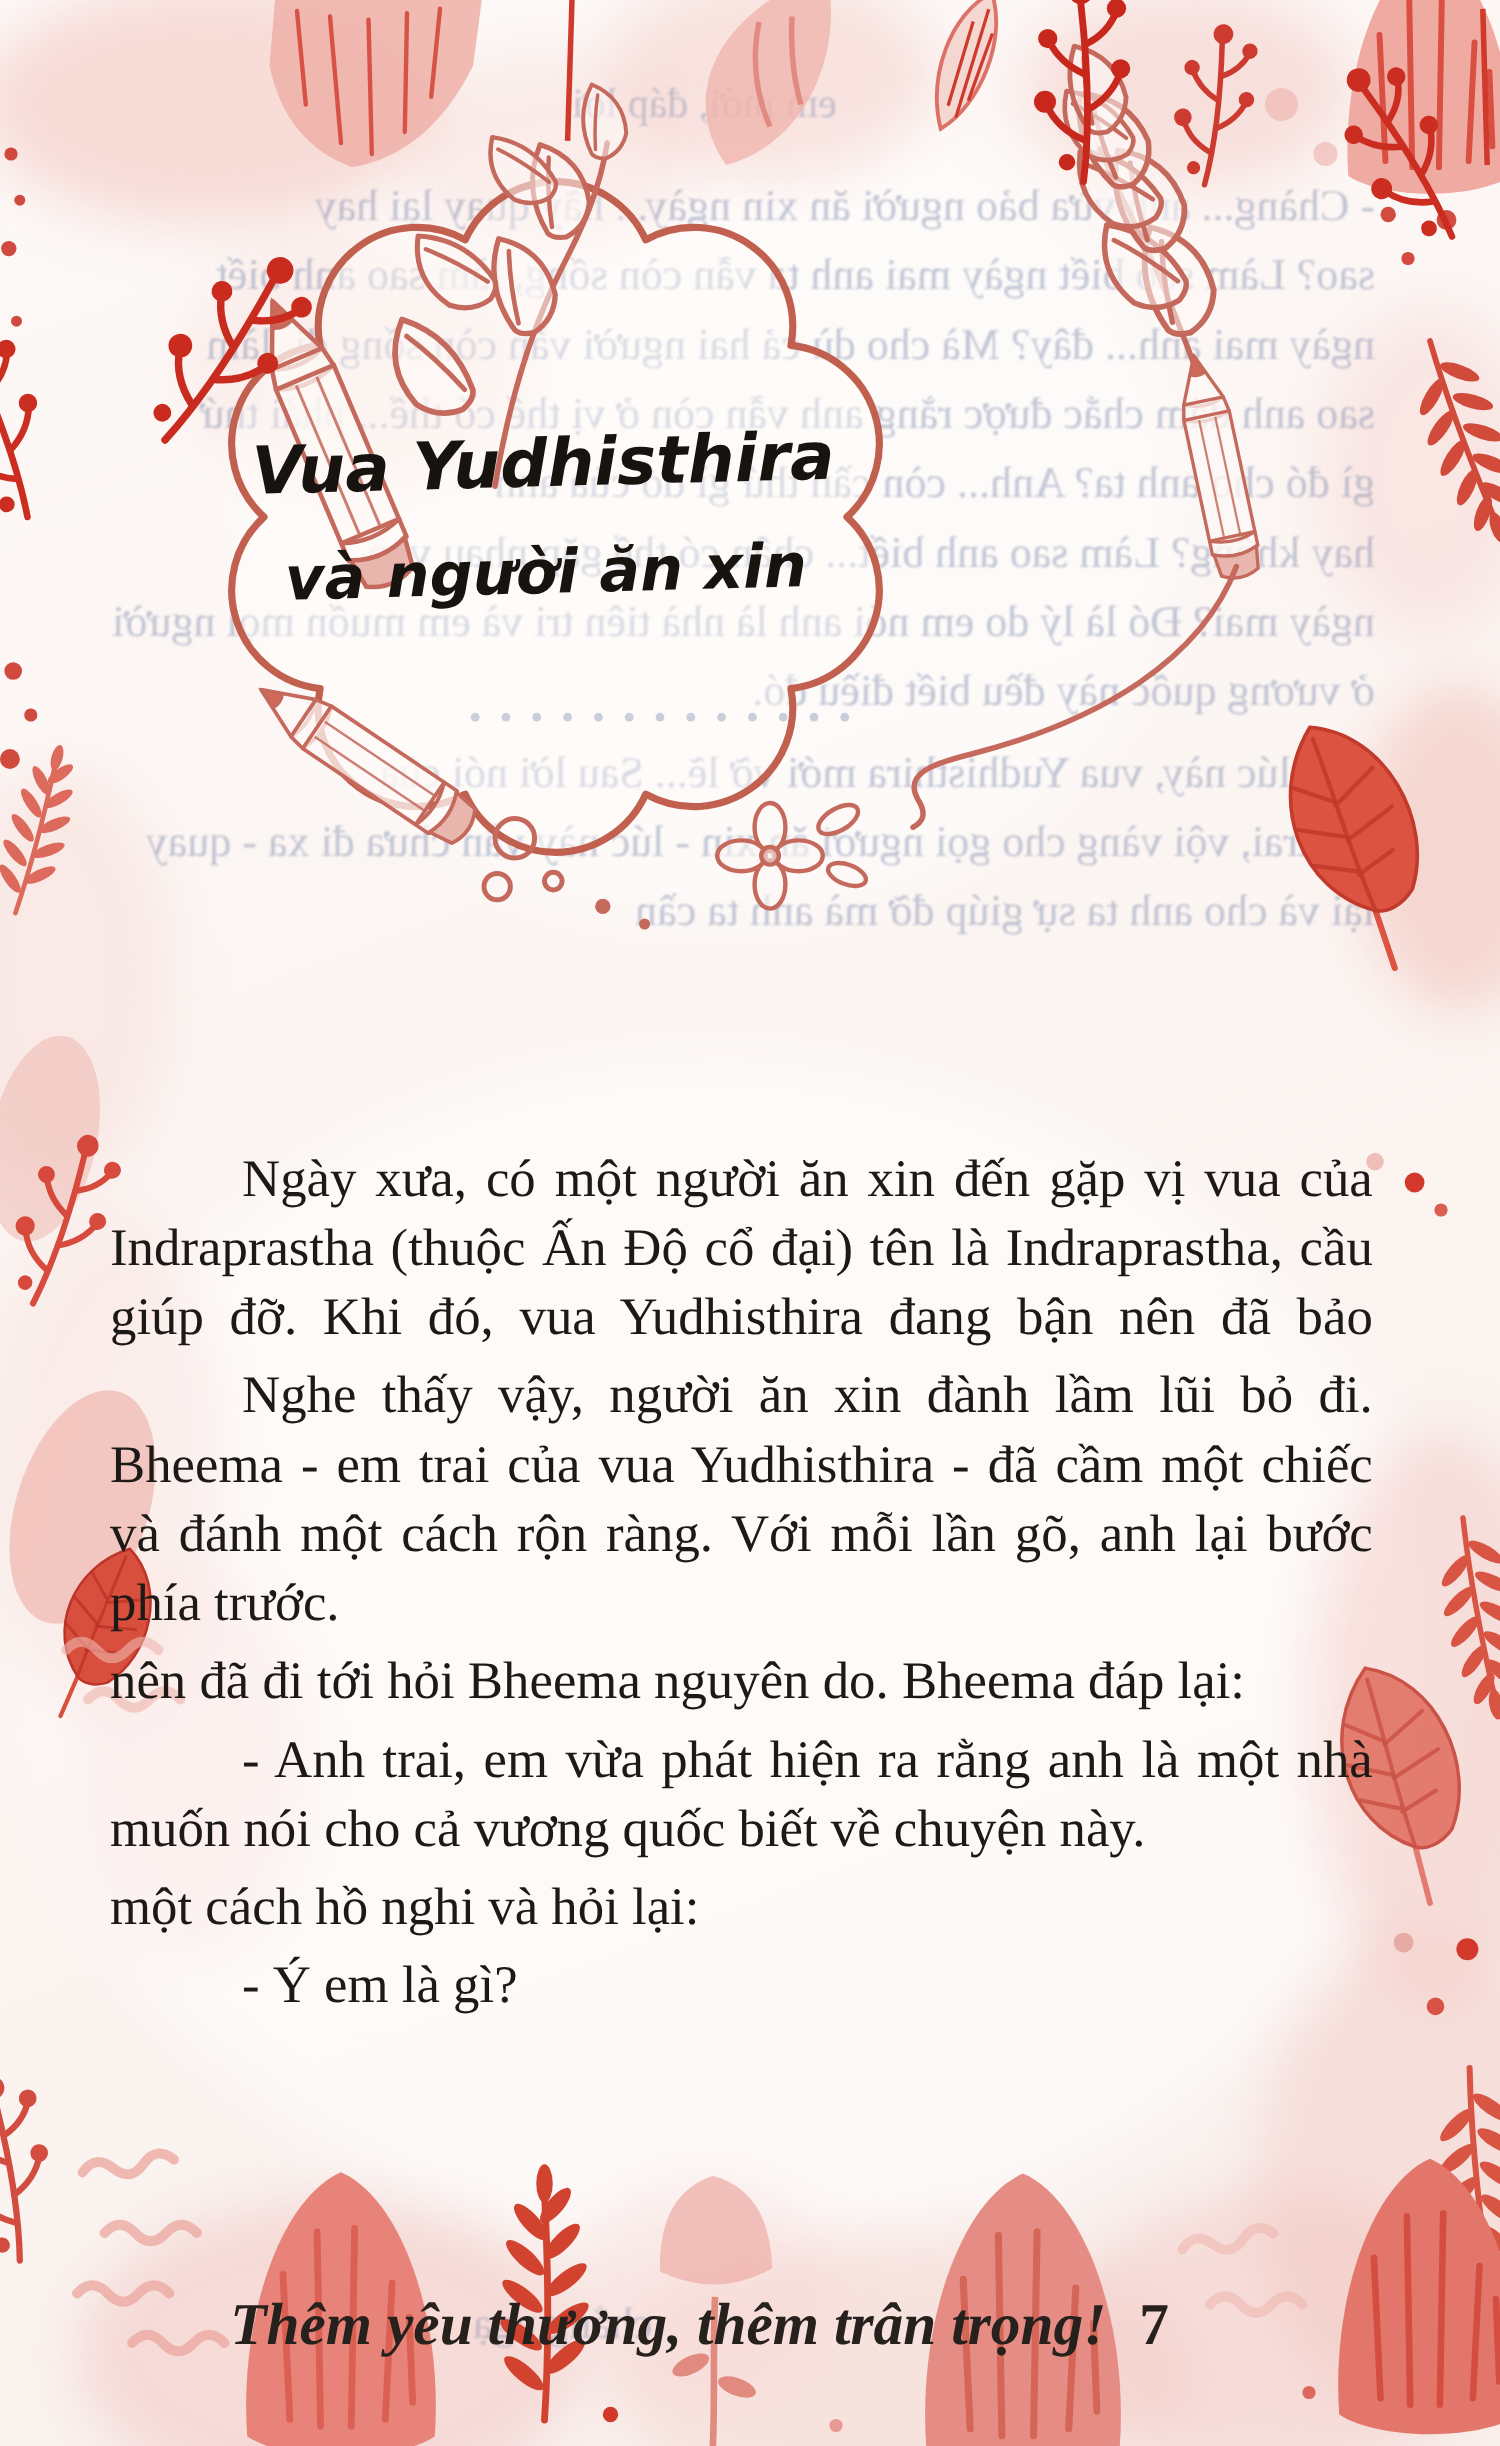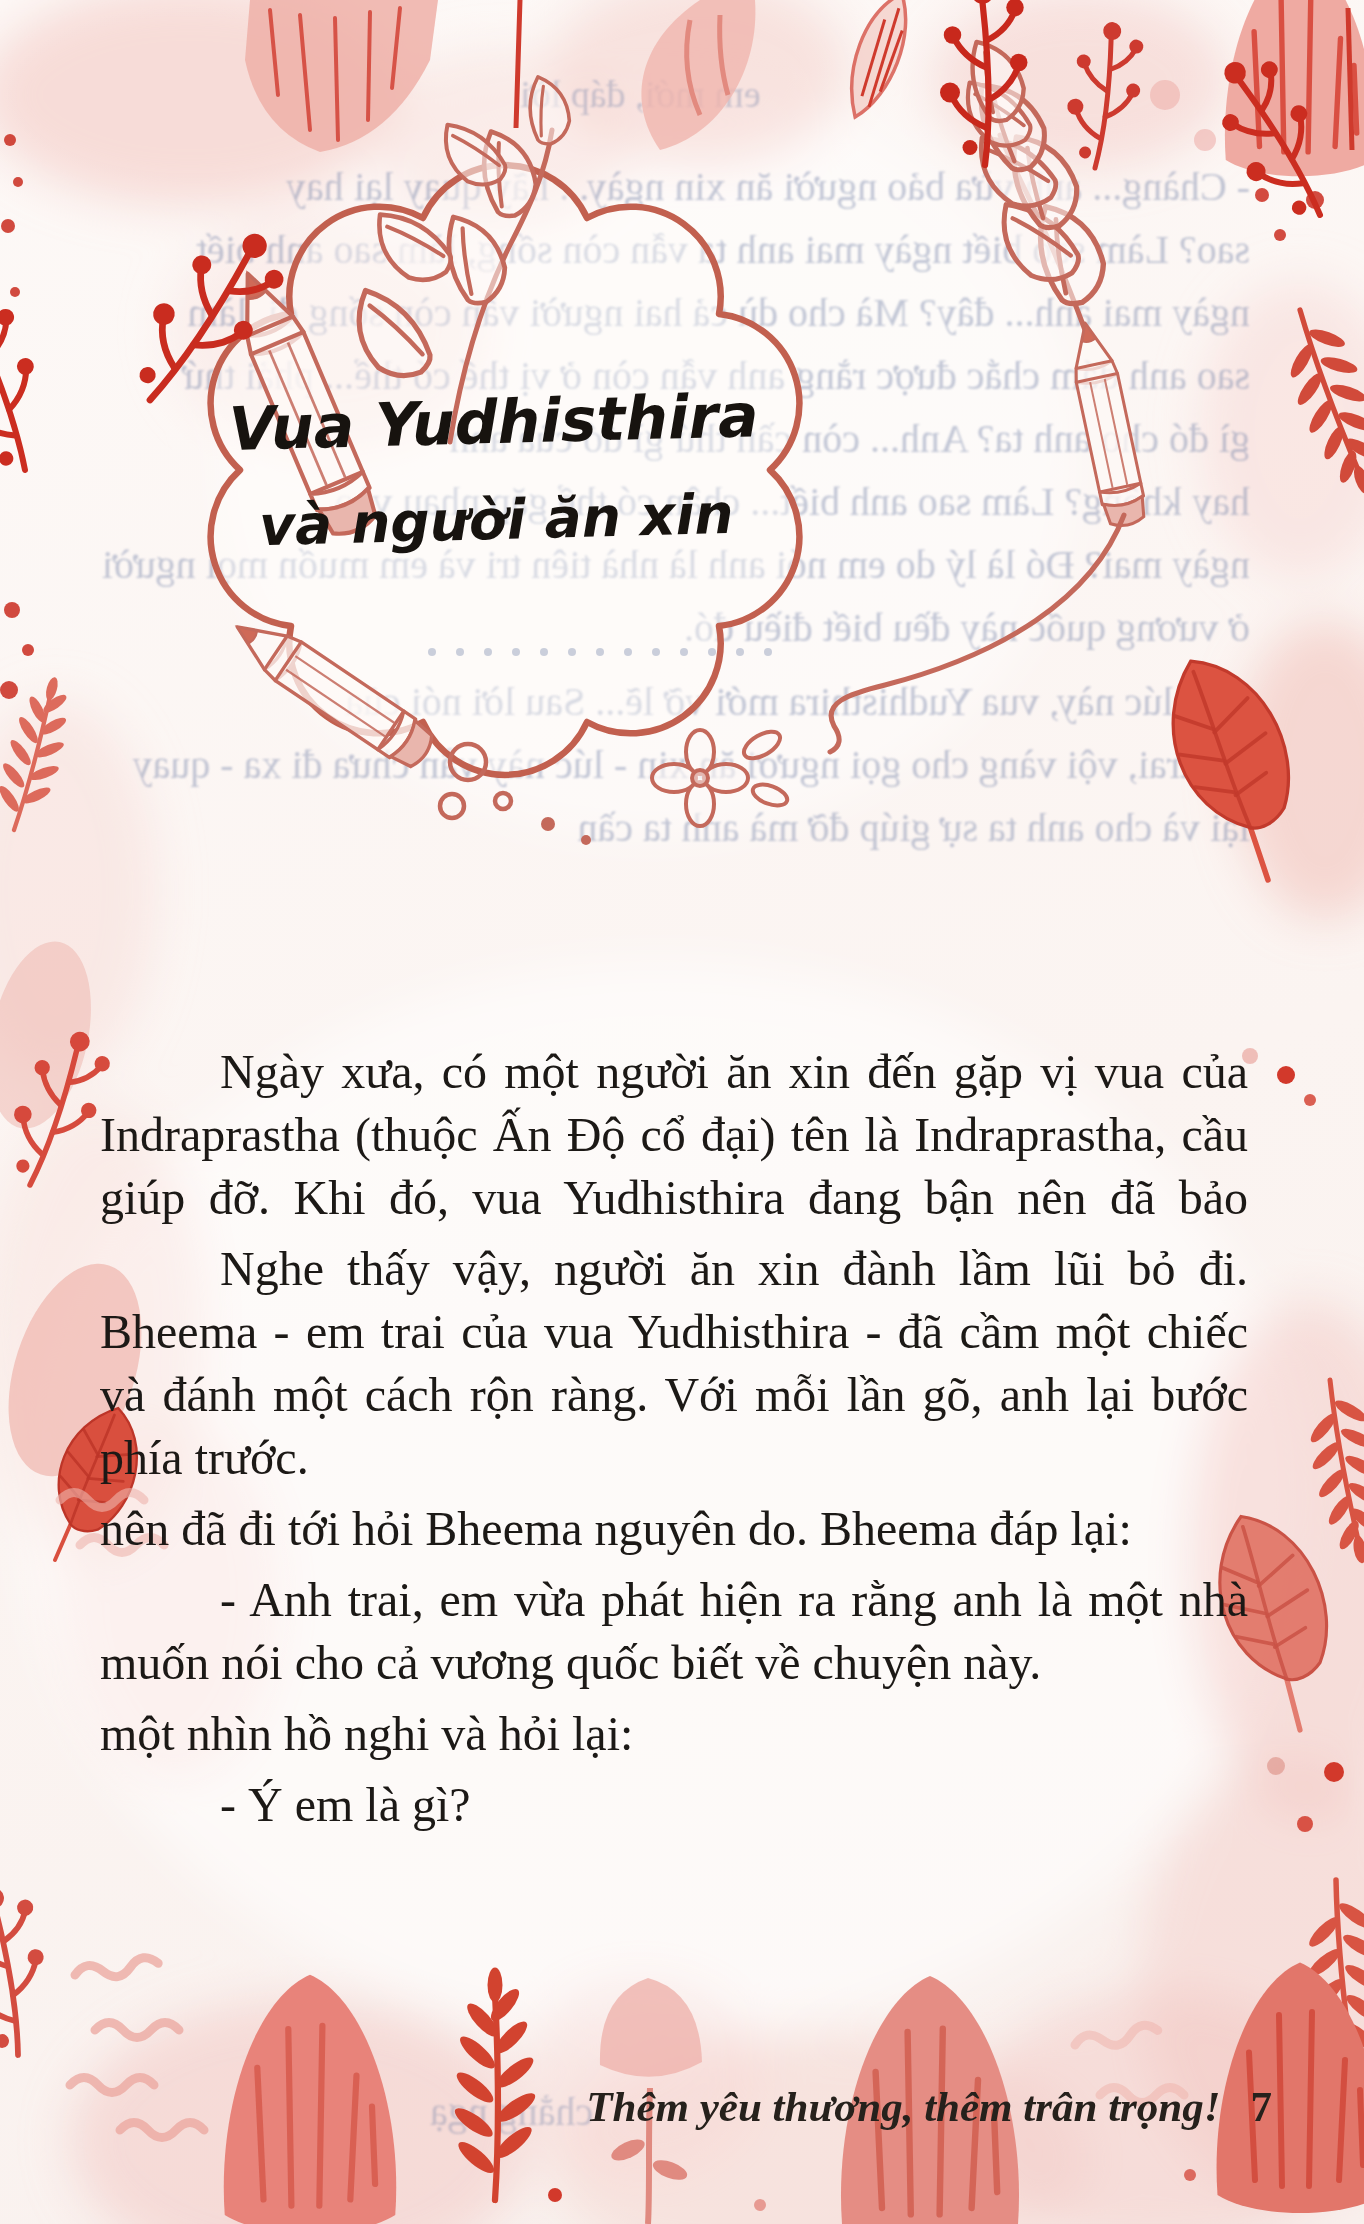--- a/index.html
+++ b/index.html
@@ -46,22 +46,22 @@
      font-family:"DejaVu Sans",sans-serif;font-style:italic;font-weight:700;
      color:#17130f;transform:rotate(-1.5deg);}
   .title .t1{font-size:60px;line-height:100px;}
   .title .t2{font-size:55px;line-height:96px;}
   .story{position:absolute;left:100px;top:1040px;width:1148px;
      font-family:"Liberation Serif",serif;font-size:48px;color:#1c1916;}
   .para + .para{margin-top:8px;}
   .line{height:63px;line-height:63px;text-align:justify;text-align-last:justify;overflow:hidden;}
   .line.indent{text-indent:120px;}
   .line.end{text-align-last:left;}
-  .footer{position:absolute;top:2082px;left:0;width:1272px;text-align:right;
-     font-family:"Liberation Serif",serif;font-size:43px;color:#26211c;}
+  .footer{position:absolute;top:2082px;left:0;width:1272px;text-align:center;
+     font-family:"Liberation Serif",serif;font-size:54px;color:#26211c;}
   .footer .motto{font-style:italic;font-weight:700;}
   .footer .pnum{font-weight:700;margin-left:30px;}
 </style>
 </head>
 <body>
 
 <div class="page">
 
   <svg class="layer" style="z-index:1" viewBox="0 0 1364 2224">
     <defs>
@@ -400,21 +400,21 @@
           <div class="line end">phía trước.</div>
         </div>
         <div class="para">
           <div class="line end">nên đã đi tới hỏi Bheema nguyên do. Bheema đáp lại:</div>
         </div>
         <div class="para">
           <div class="line indent">- Anh trai, em vừa phát hiện ra rằng anh là một nhà tiên tri nên em</div>
           <div class="line end">muốn nói cho cả vương quốc biết về chuyện này.</div>
         </div>
         <div class="para">
-          <div class="line end">một nhìn hồ nghi và hỏi lại:</div>
+          <div class="line end">một cách hồ nghi và hỏi lại:</div>
         </div>
         <div class="para">
           <div class="line indent end">- Ý em là gì?</div>
         </div>
       </div>
 
     <div class="footer">
       <span class="motto">Thêm yêu thương, thêm trân trọng!</span><span class="pnum">7</span>
     </div>
   </div>

